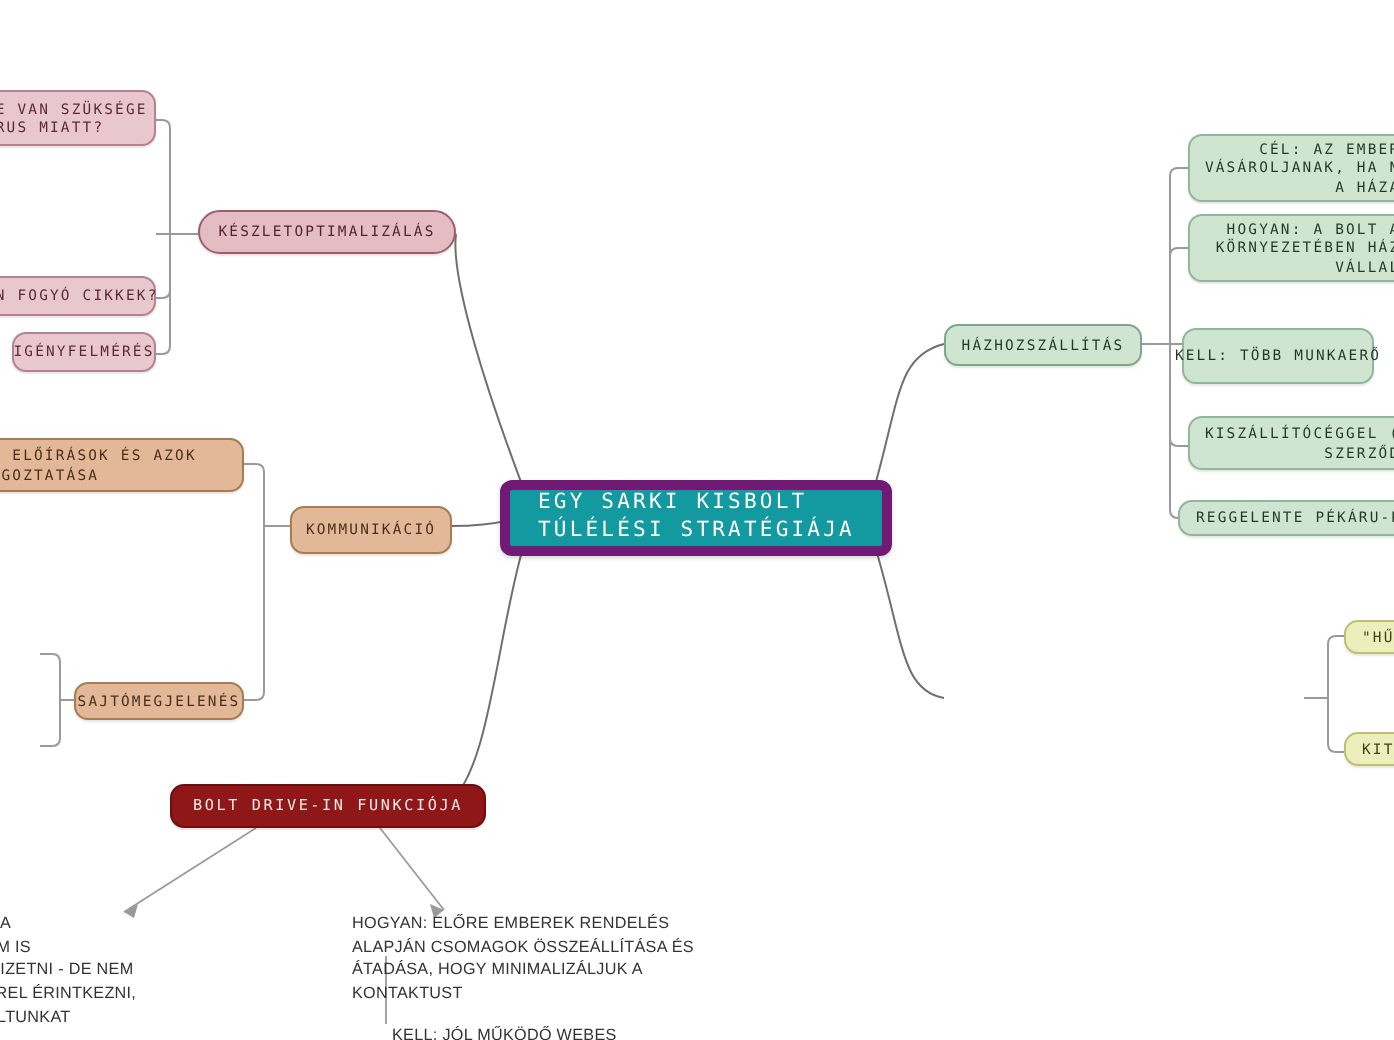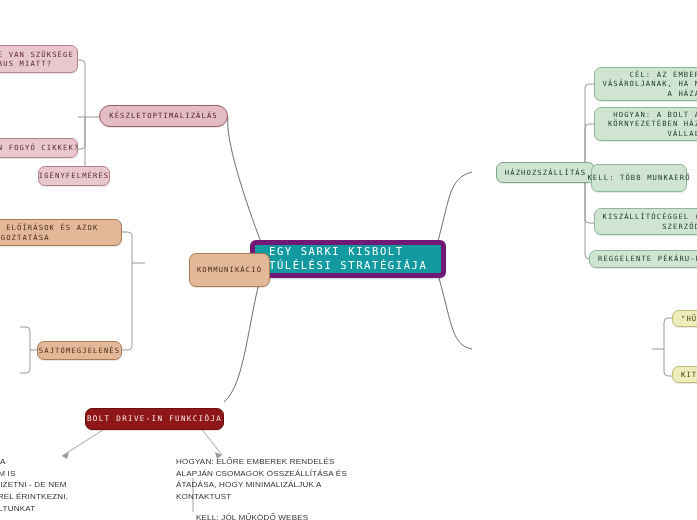--- a/index.html
+++ b/index.html
@@ -139,32 +139,32 @@
   <div class="node central" style="left:250px;top:240px;width:196px;height:38px;">EGY SARKI KISBOLT
 TÚLÉLÉSI STRATÉGIÁJA</div>
 
   <div class="node pink-main" style="left:99px;top:105px;width:129px;height:22px;border-radius:11px;">KÉSZLETOPTIMALIZÁLÁS</div>
 
   <div class="node pink left-al" style="left:-22px;top:45px;width:100px;height:28px;">…RE VAN SZÜKSÉGE
 …ÍRUS MIATT?</div>
 
   <div class="node pink left-al" style="left:-22px;top:138px;width:100px;height:20px;">…AN FOGYÓ CIKKEK?</div>
 
-  <div class="node pink" style="left:6px;top:166px;width:72px;height:20px;margin-left:32px;">IGÉNYFELMÉRÉS</div>
+  <div class="node pink" style="left:6px;top:166px;width:72px;height:20px;">IGÉNYFELMÉRÉS</div>
 
-  <div class="node tan" style="left:145px;top:253px;width:81px;height:34px;margin-left:44px;">KOMMUNIKÁCIÓ</div>
+  <div class="node tan" style="left:145px;top:253px;width:81px;height:24px;">KOMMUNIKÁCIÓ</div>
 
   <div class="node tan left-al" style="left:-30px;top:219px;width:152px;height:27px;">…GYI ELŐÍRÁSOK ÉS AZOK
 …HANGOZTATÁSA</div>
 
   <div class="node tan" style="left:37px;top:341px;width:85px;height:19px;">SAJTÓMEGJELENÉS</div>
 
-  <div class="node darkred" style="left:85px;top:408px;width:139px;height:22px;">BOLT DRIVE-IN FUNKCIÓJA</div>
+  <div class="node darkred" style="left:85px;top:392px;width:158px;height:22px;">BOLT DRIVE-IN FUNKCIÓJA</div>
 
-  <div class="node green-main" style="left:472px;top:162px;width:99px;height:21px;margin-left:24px;">HÁZHOZSZÁLLÍTÁS</div>
+  <div class="node green-main" style="left:472px;top:162px;width:99px;height:21px;">HÁZHOZSZÁLLÍTÁS</div>
 
   <div class="node green right-al" style="left:594px;top:67px;width:126px;height:34px;">CÉL: AZ EMBEREK
 VÁSÁROLJANAK, HA NEM
 A HÁZAT…</div>
 
   <div class="node green right-al" style="left:594px;top:107px;width:126px;height:34px;">HOGYAN: A BOLT AD…
 KÖRNYEZETÉBEN HÁZH…
 VÁLLALN…</div>
 
   <div class="node green" style="left:591px;top:164px;width:96px;height:28px;">KELL: TÖBB MUNKAERŐ</div>

